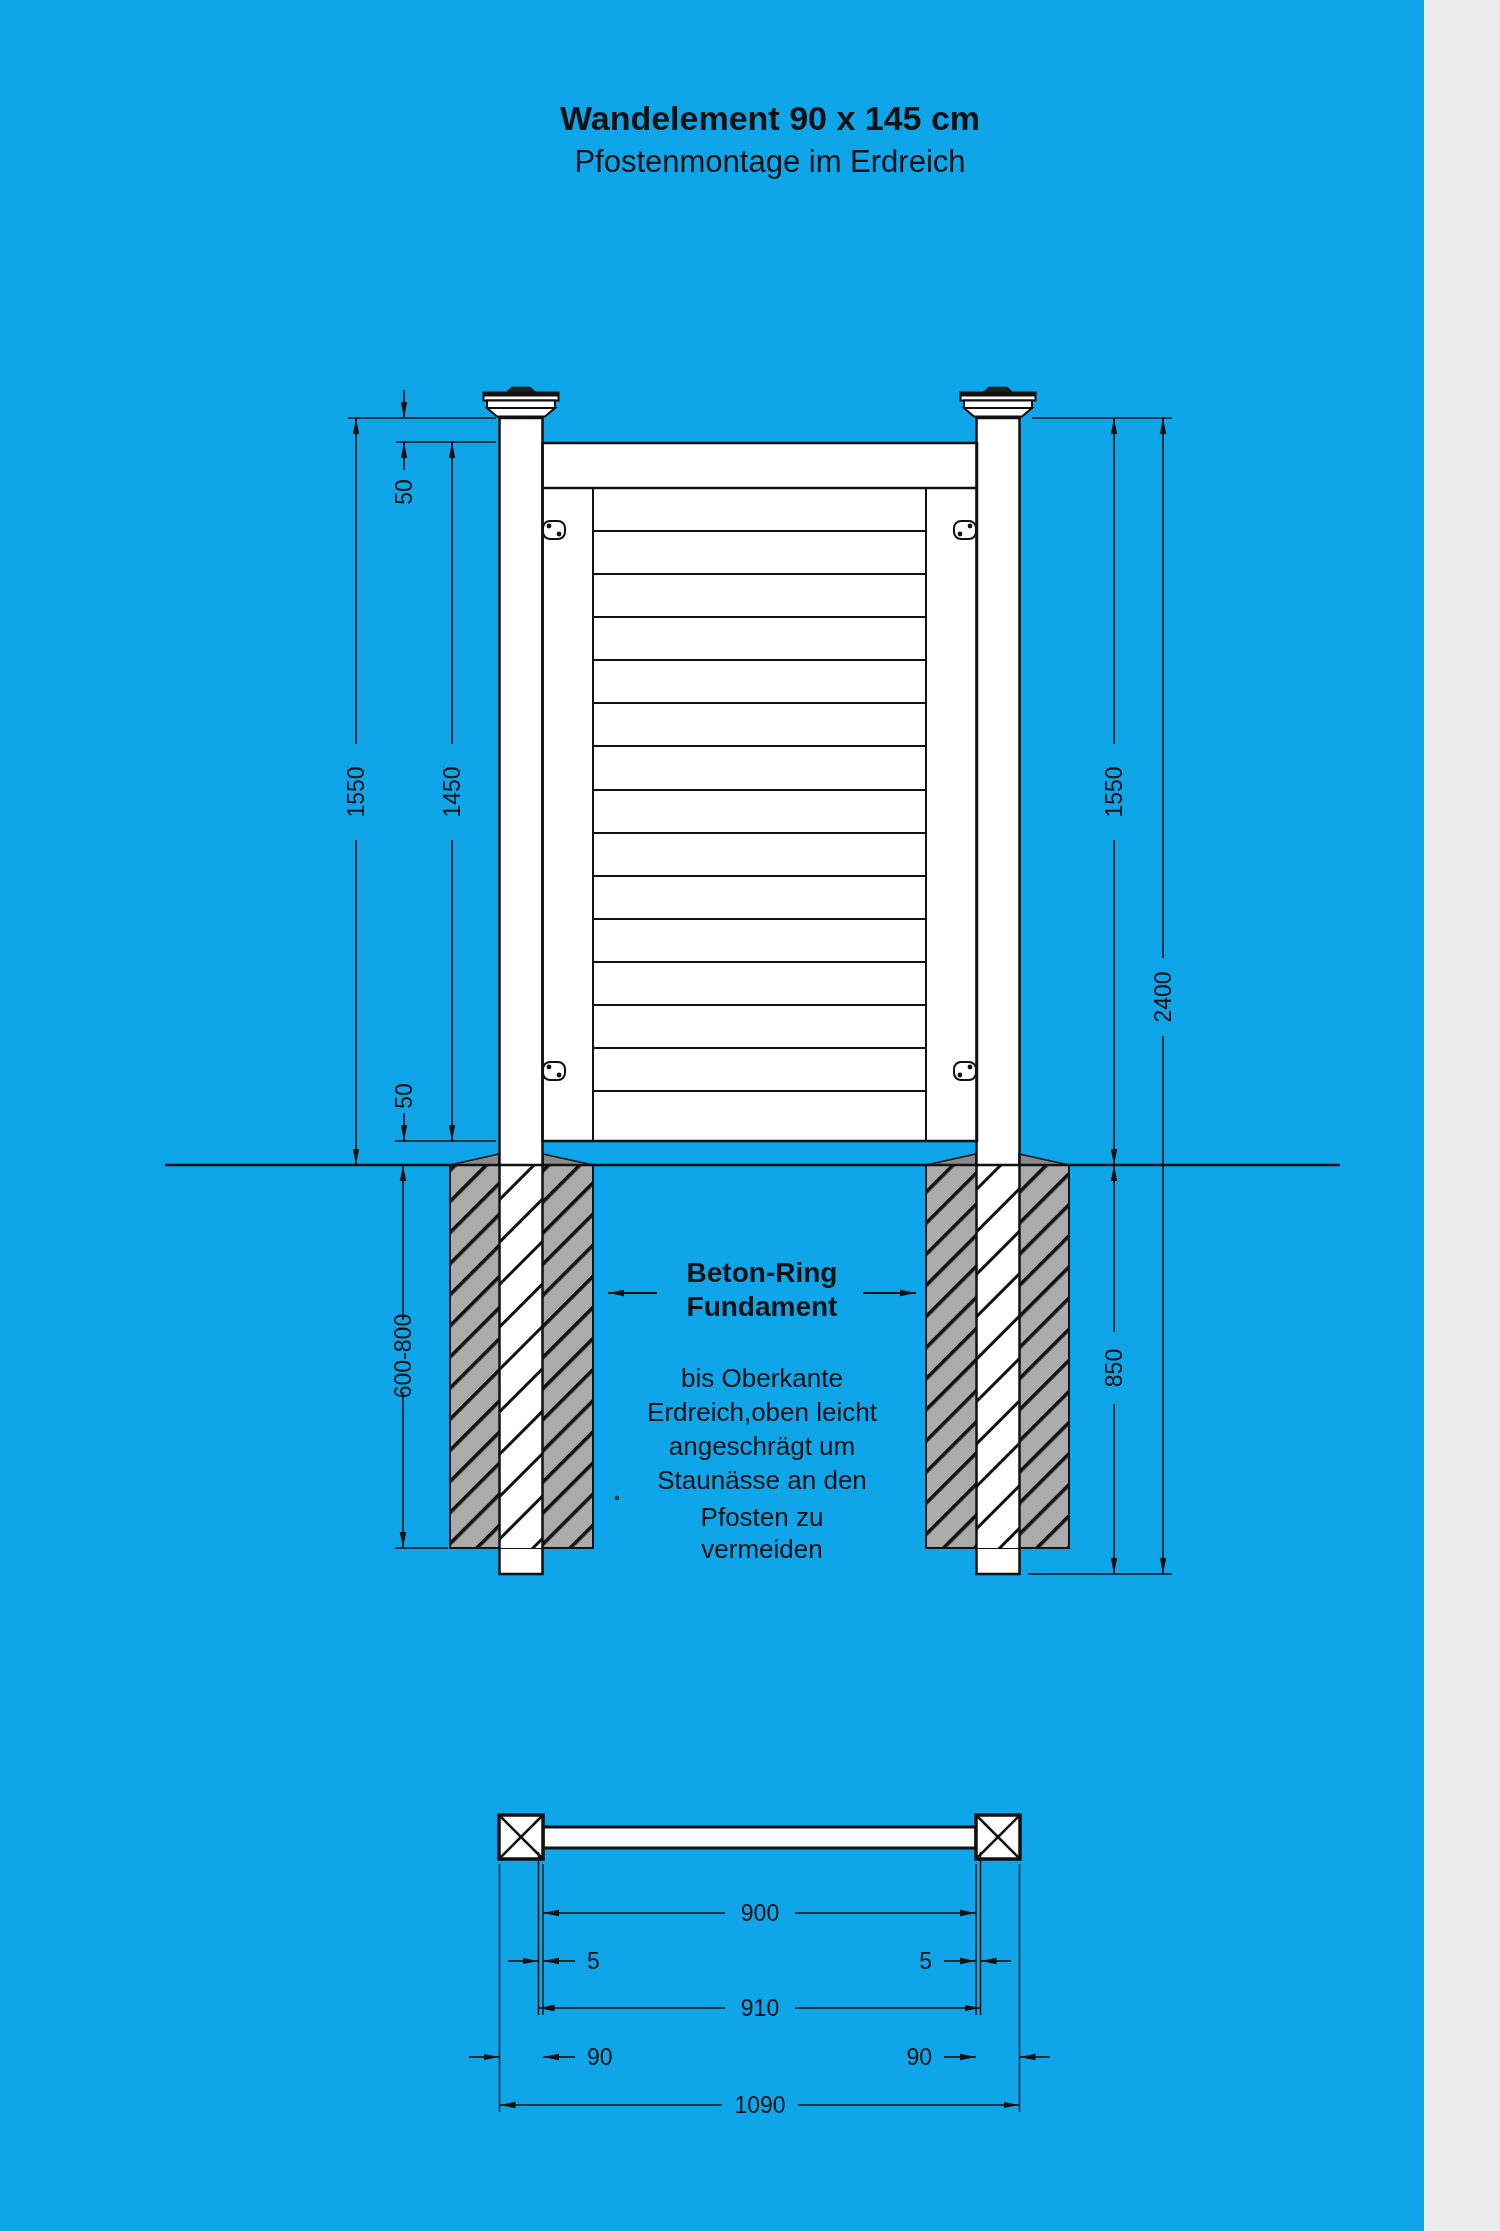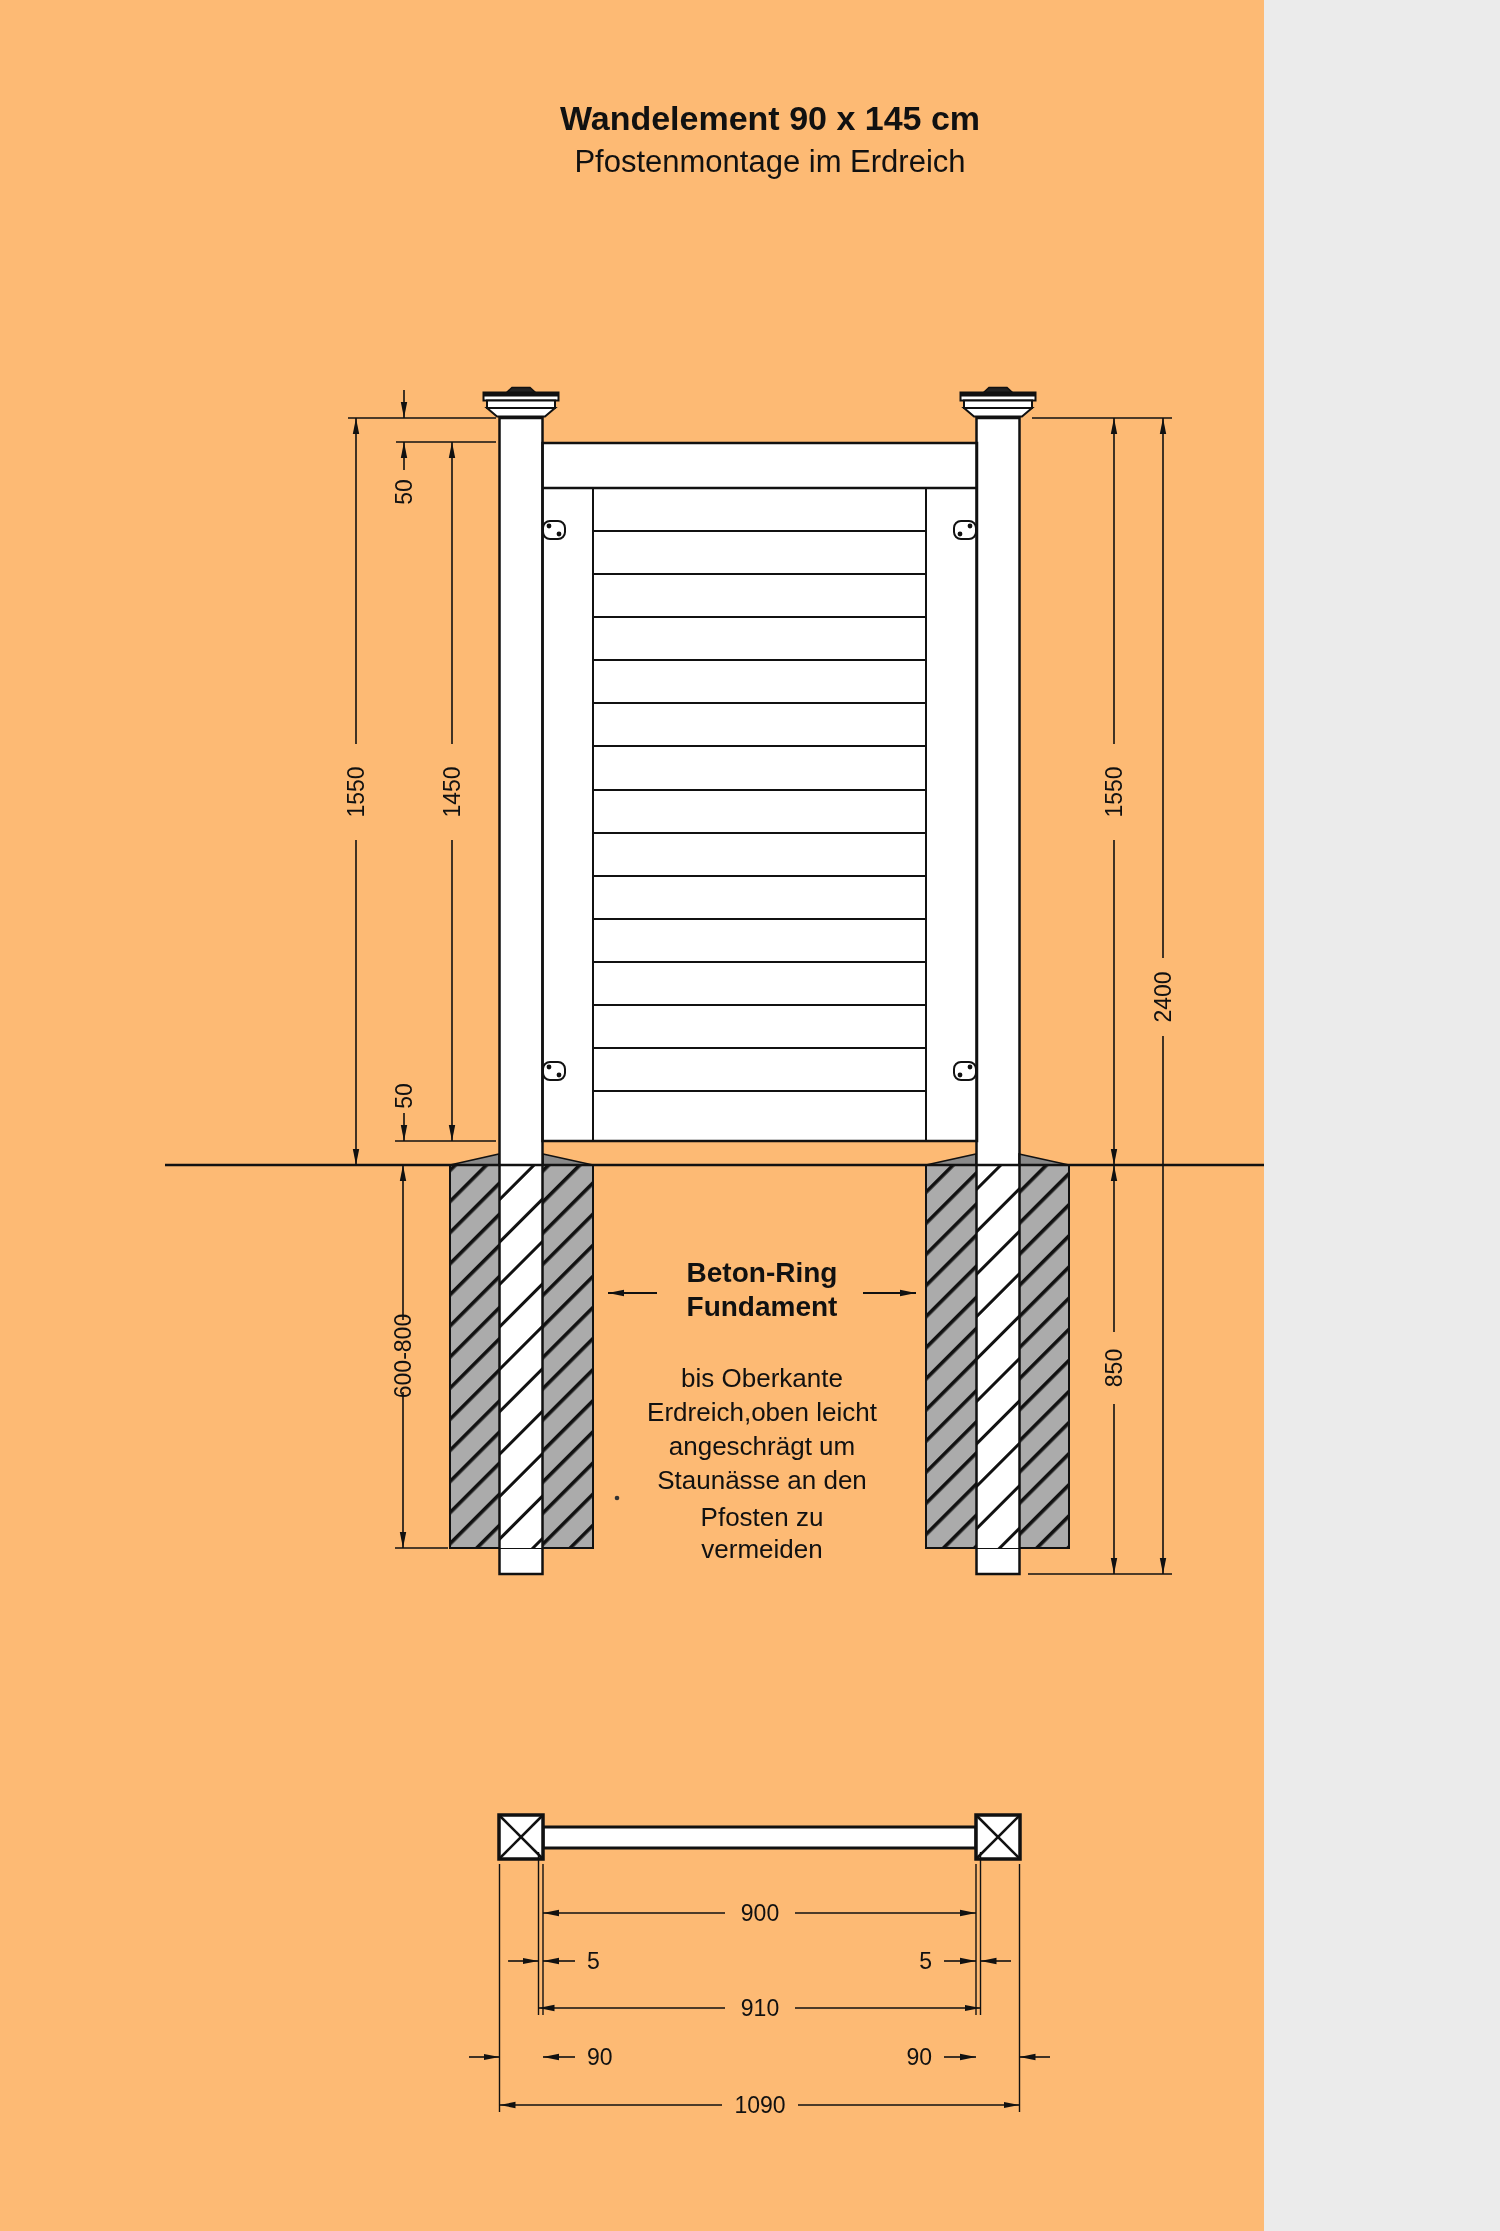--- a/index.html
+++ b/index.html
@@ -1,16 +1,16 @@
 <!DOCTYPE html>
 <html><head>
 <meta charset="utf-8">
 <style>
   html,body{margin:0;padding:0;background:#ebebeb;}
-  .stage{position:relative;width:1264px;height:2231px;background:#fdba74;overflow:hidden;
+  .stage{position:relative;width:1424px;height:2231px;background:#0ea5e9;overflow:hidden;
          font-family:"Liberation Sans", sans-serif;text-align:center;}
   svg{display:block;}
   text{fill:#111;font-family:"Liberation Sans", sans-serif;}
   .t-head{font-size:34px;font-weight:bold;}
   .t-sub{font-size:31px;}
   .dim{font-size:23px;}
   .note-head{font-size:28px;font-weight:bold;}
   .note-body{font-size:26px;}
   .ln{stroke:#111;fill:none;}
   .w25{stroke-width:2.5;} .w3{stroke-width:3;} .w2{stroke-width:2;}

